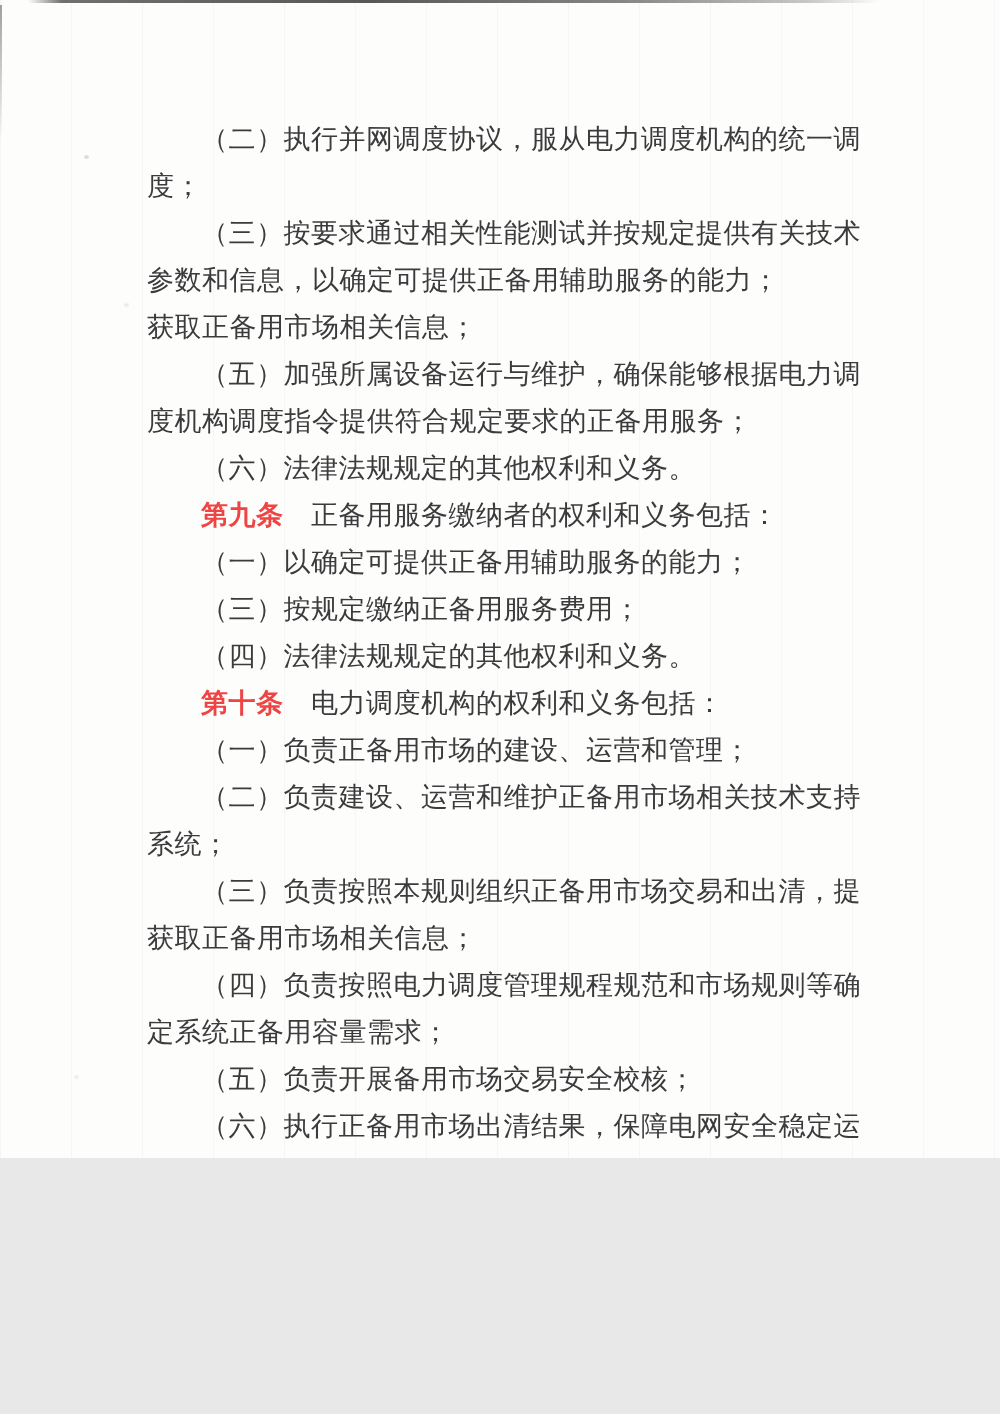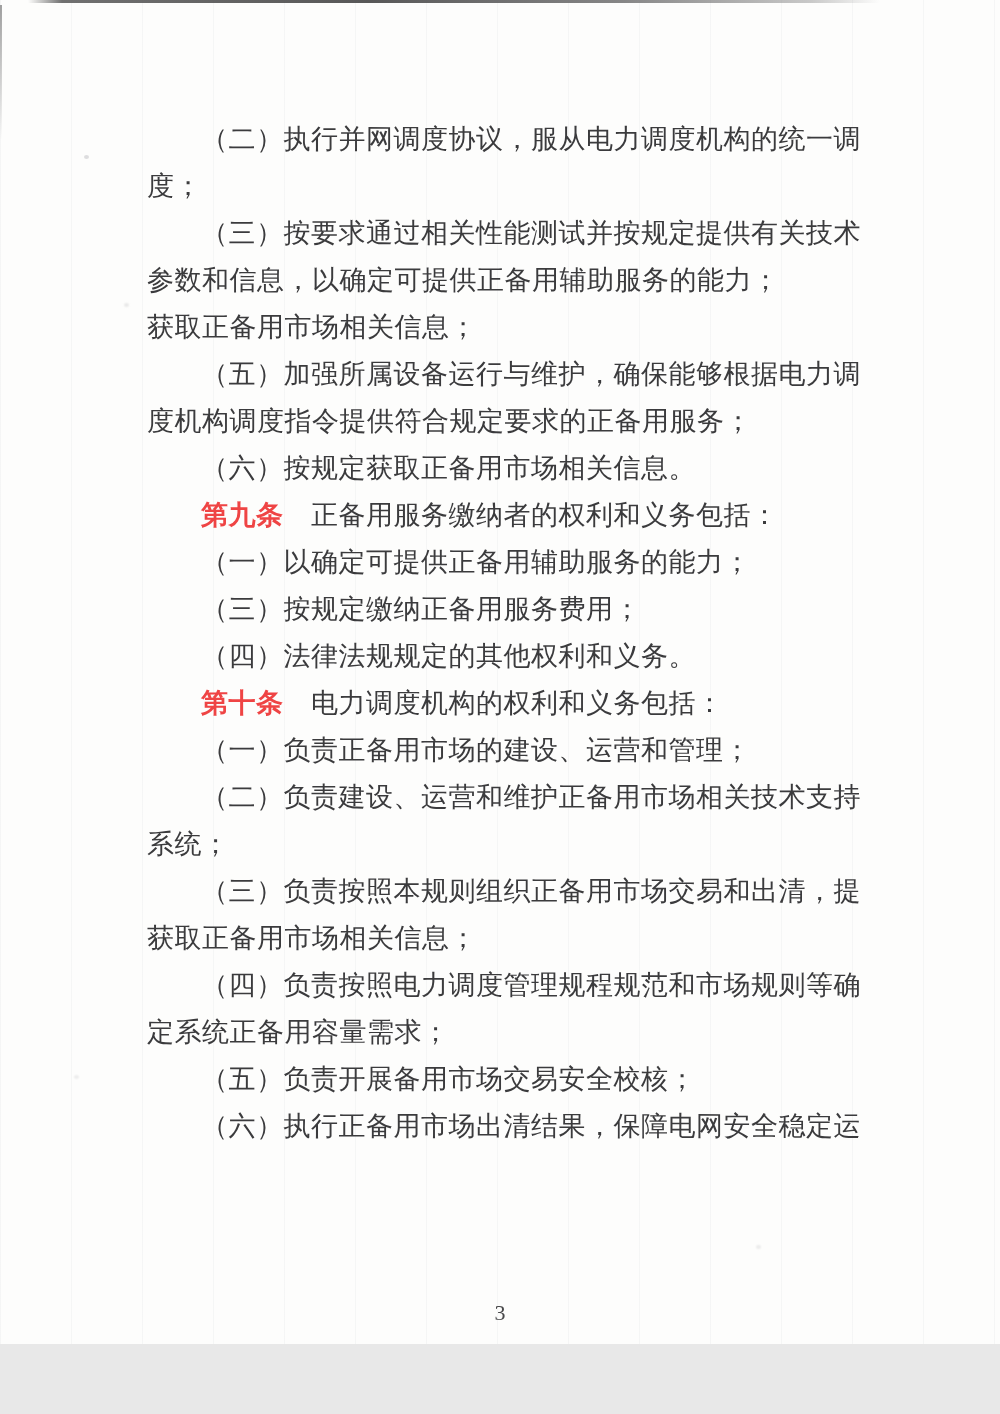--- a/index.html
+++ b/index.html
@@ -3,21 +3,21 @@
 <meta charset="utf-8">
 <style>
   html, body {
     margin: 0;
     padding: 0;
     background: #e8e8e8;
   }
   .page {
     position: relative;
     width: 1000px;
-    height: 1344px;
+    height: 1158px;
     margin: 0 auto;
     background: #fdfdfc;
     overflow: hidden;
     font-family: "Liberation Serif", "DejaVu Serif", serif;
   }
   
   .page::before {
     content: "";
     position: absolute;
     inset: 0;
@@ -107,21 +107,21 @@
   <div class="speck"></div>
 
   <main class="text-block">
     <p class="line indent"><b class="art"></b><span>（二）执行并网调度协议，服从电力调度机构的统一调</span></p>
     <p class="line"><b class="art"></b><span>度；</span></p>
     <p class="line indent"><b class="art"></b><span>（三）按要求通过相关性能测试并按规定提供有关技术</span></p>
     <p class="line"><b class="art"></b><span>参数和信息，以确定可提供正备用辅助服务的能力；</span></p>
     <p class="line"><b class="art"></b><span>获取正备用市场相关信息；</span></p>
     <p class="line indent"><b class="art"></b><span>（五）加强所属设备运行与维护，确保能够根据电力调</span></p>
     <p class="line"><b class="art"></b><span>度机构调度指令提供符合规定要求的正备用服务；</span></p>
-    <p class="line indent"><b class="art"></b><span>（六）按规定获取正备用市场相关信息。</span></p>
+    <p class="line indent"><b class="art"></b><span>（六）法律法规规定的其他权利和义务。</span></p>
     <p class="line indent"><b class="art">第九条</b><span>　正备用服务缴纳者的权利和义务包括：</span></p>
     <p class="line indent"><b class="art"></b><span>（一）以确定可提供正备用辅助服务的能力；</span></p>
     <p class="line indent"><b class="art"></b><span>（三）按规定缴纳正备用服务费用；</span></p>
     <p class="line indent"><b class="art"></b><span>（四）法律法规规定的其他权利和义务。</span></p>
     <p class="line indent"><b class="art">第十条</b><span>　电力调度机构的权利和义务包括：</span></p>
     <p class="line indent"><b class="art"></b><span>（一）负责正备用市场的建设、运营和管理；</span></p>
     <p class="line indent"><b class="art"></b><span>（二）负责建设、运营和维护正备用市场相关技术支持</span></p>
     <p class="line"><b class="art"></b><span>系统；</span></p>
     <p class="line indent"><b class="art"></b><span>（三）负责按照本规则组织正备用市场交易和出清，提</span></p>
     <p class="line"><b class="art"></b><span>获取正备用市场相关信息；</span></p>

